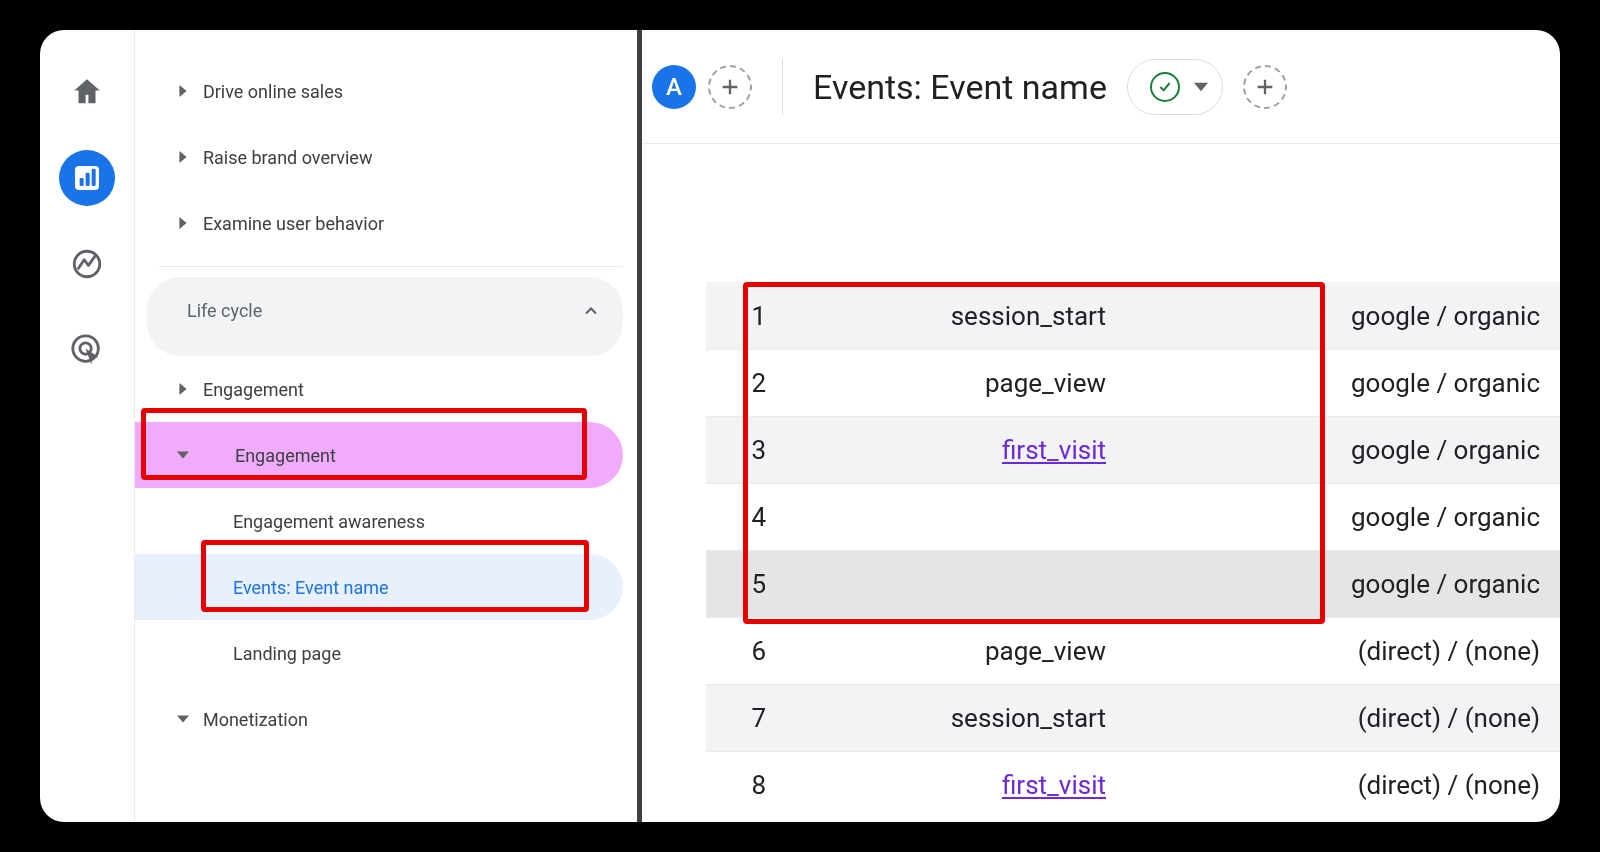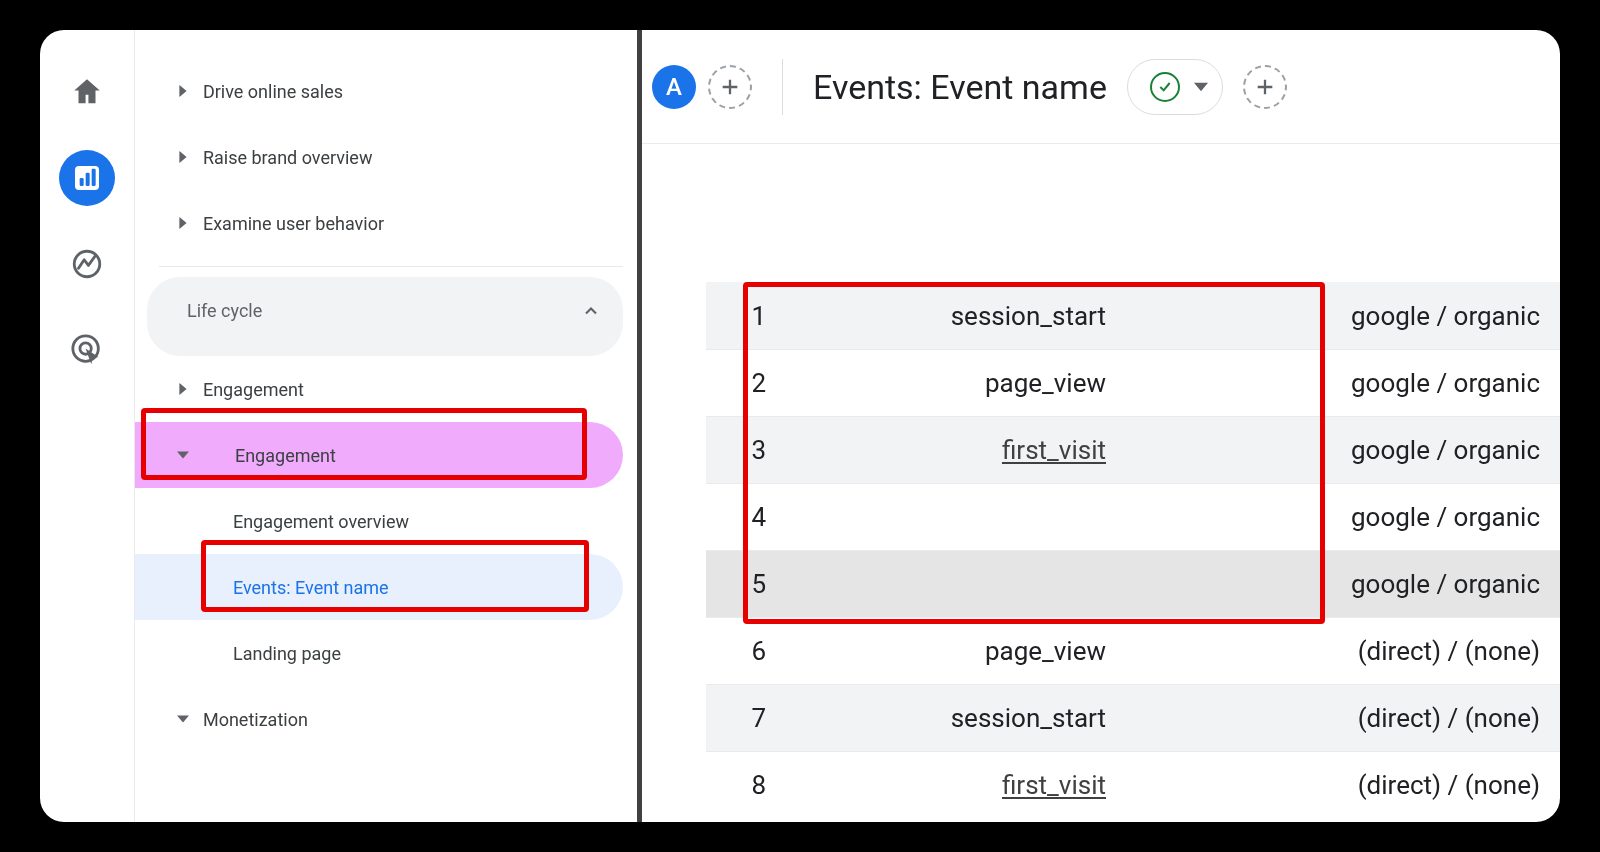--- a/index.html
+++ b/index.html
@@ -178,21 +178,21 @@
     padding-left: 40px;
     padding-right: 20px;
   }
   .t-row:first-child { border-top: none; }
   .t-row.shaded { background: #f1f3f4; }
   .t-row.row-selected { background: #e5e5e5; }
   .col-idx { width: 60px; text-align: right; padding-right: 40px; }
   .col-evt { width: 300px; text-align: right; }
   .col-src { flex: 1; text-align: right; }
   .link-text {
-    color: #404040;
+    color: #6d28d9;
     text-decoration: underline;
     text-underline-offset: 3px;
   }
 
   .row-selected-extend {
     position: absolute;
     left: 918px;
     height: 67px;
     right: 0;
     background: #e5e5e5;
@@ -284,21 +284,21 @@
     <div class="nav-row shaded">
       <span class="caret">
           <svg width="12" height="12" viewBox="0 0 10 10">
             <path d="M0 2l5 6 5-6z" fill="currentColor"></path>
           </svg>
         </span>
       <span class="label">Engagement</span>
     </div>
 
     <div class="nav-row nav-sub">
-      <span class="label">Engagement overview</span>
+      <span class="label">Engagement awareness</span>
     </div>
     <div class="nav-row nav-sub active-link">
       <span class="label">Events: Event name</span>
     </div>
     <div class="nav-row nav-sub">
       <span class="label">Landing page</span>
     </div>
 
     <div class="nav-row">
       <span class="caret">

